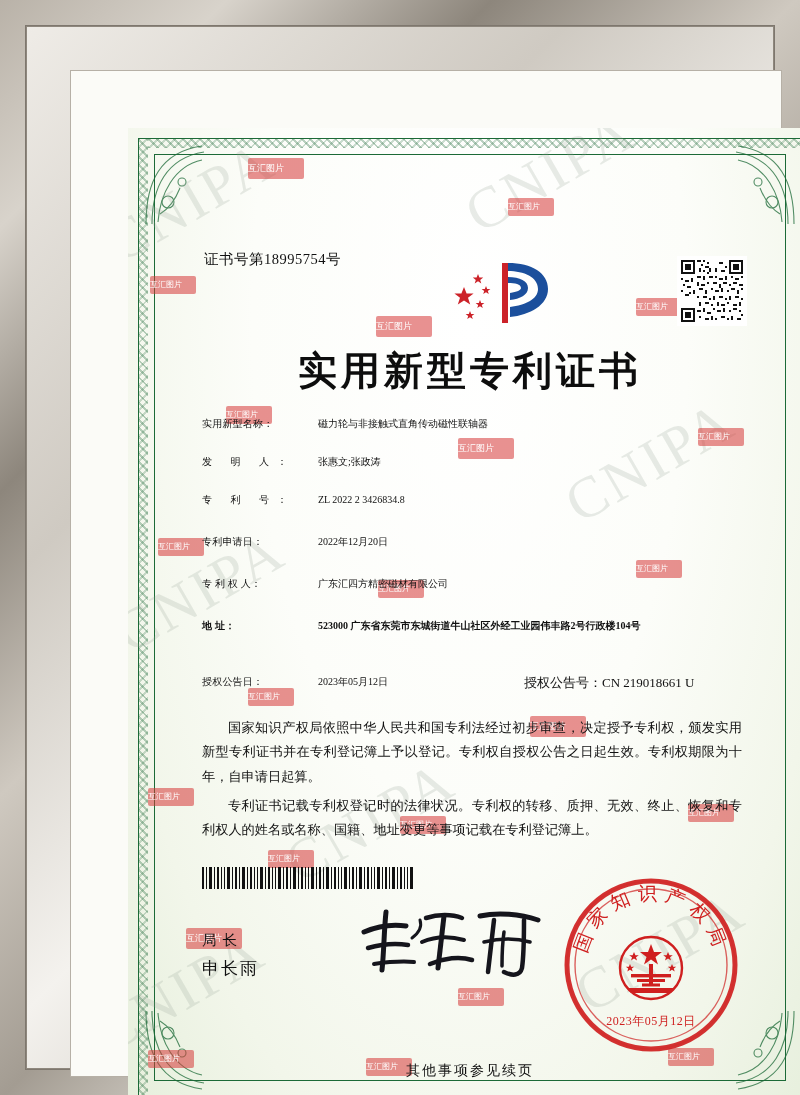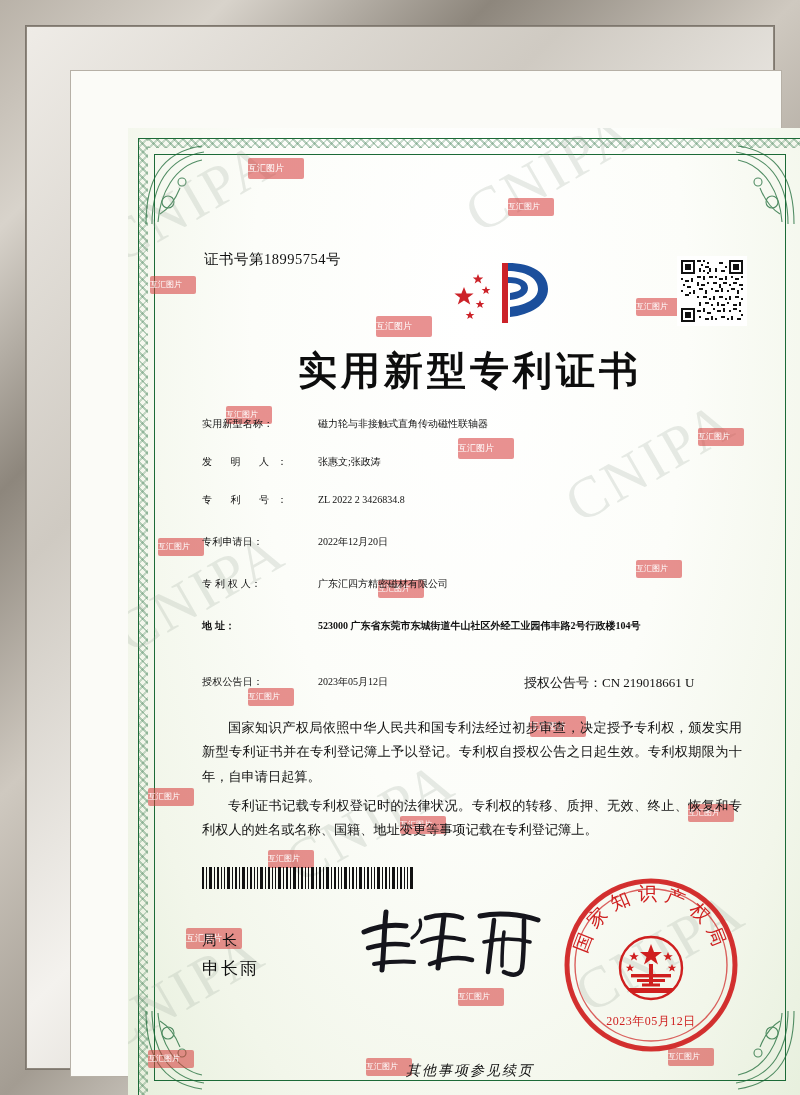--- a/index.html
+++ b/index.html
@@ -271,21 +271,20 @@
     font-size: 13px;
     color: #111;
   }
   #footer-note {
     position: absolute;
     left: 0; right: 0; top: 908px;
     text-align: center;
     font-size: 14px;
     color: #111;
     letter-spacing: 2px;
-    font-style: italic;
   }
 </style>
 </head>
 <body>
 
 <div id="frame-outer">
   <div id="frame-bevel">
     <div id="frame-inner-line">
 
       <div id="paper">

